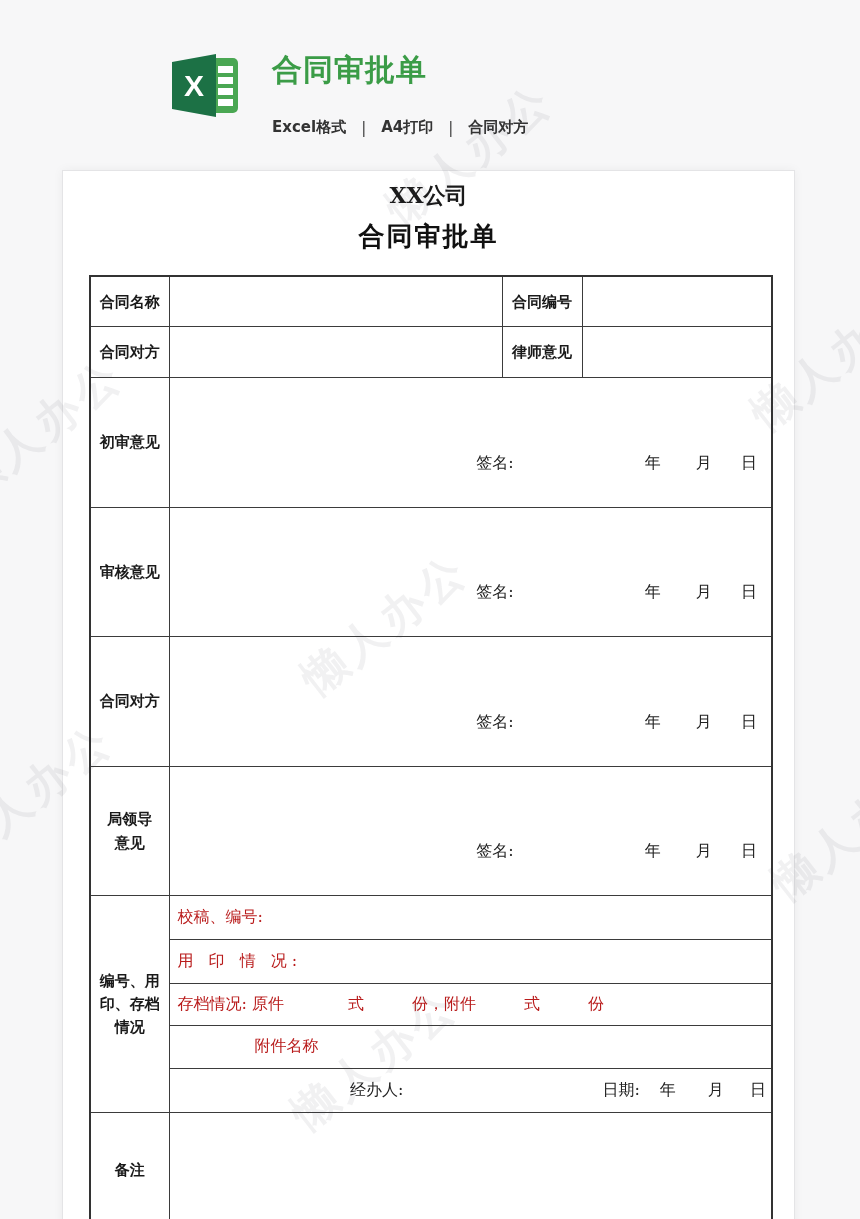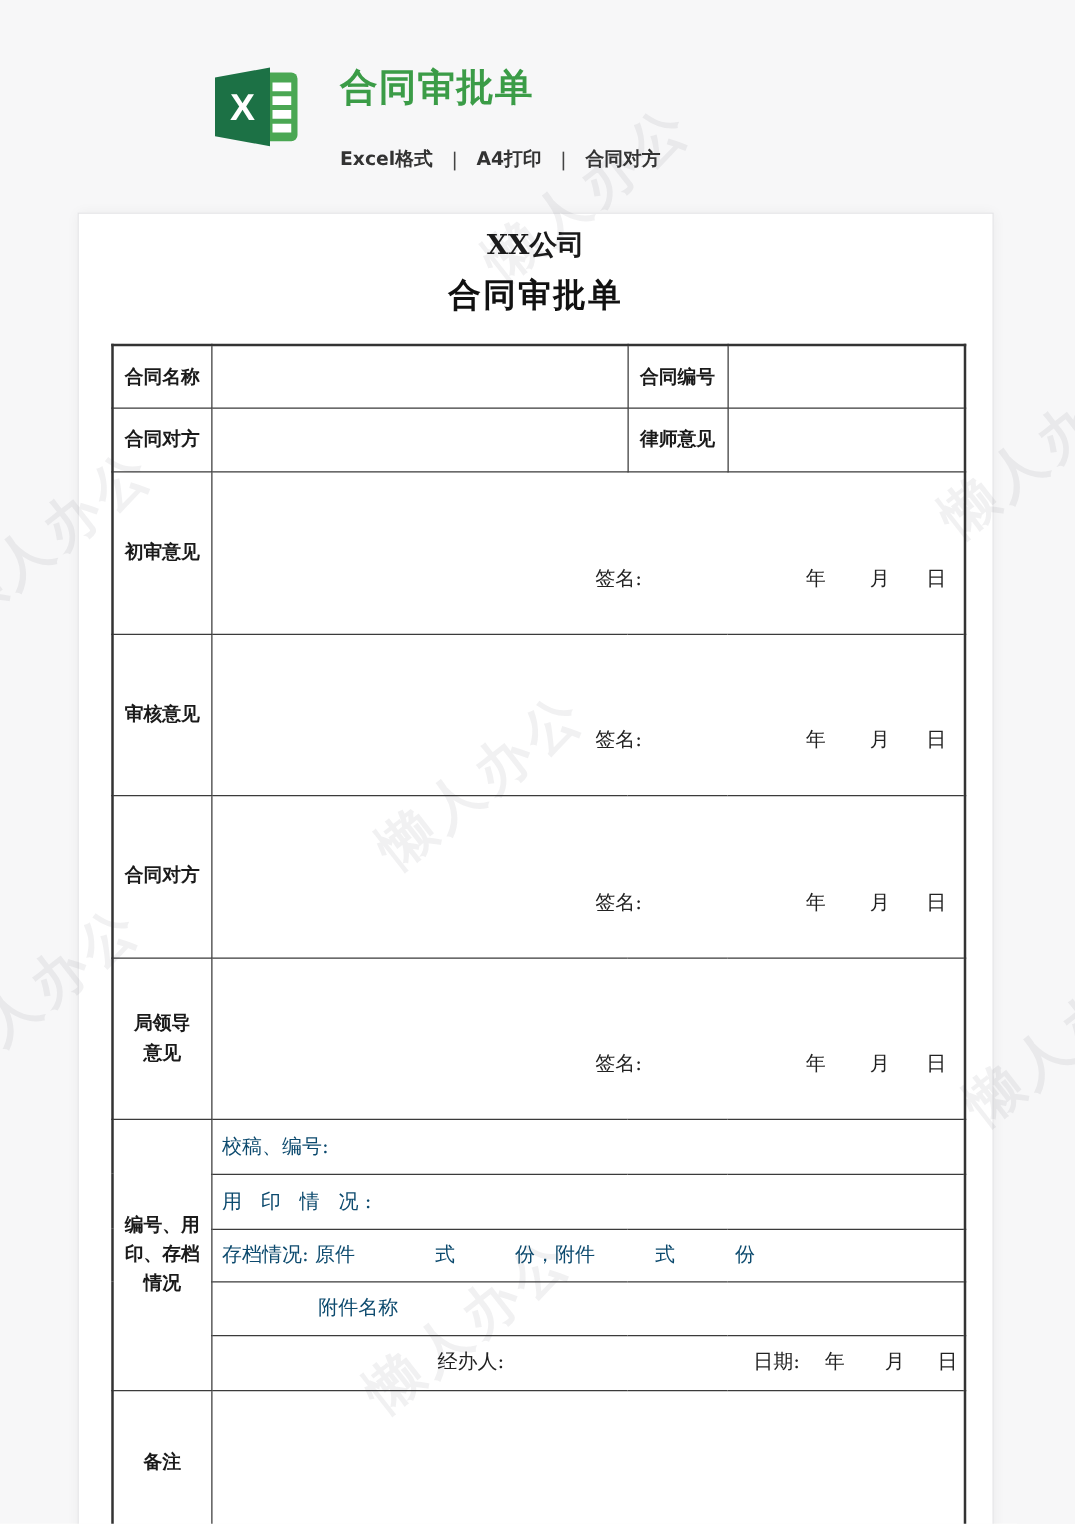--- a/index.html
+++ b/index.html
@@ -55,21 +55,21 @@
   td.cell{position:relative;}
   
   .sign-line{position:absolute;left:0;right:0;bottom:34px;height:20px;
     font-family:"DejaVu Serif","Liberation Serif",serif;font-size:16px;color:#222;}
   .sign-line .sg{position:absolute;left:51%;}
   .sign-line .yy{position:absolute;left:79%;}
   .sign-line .mm{position:absolute;left:87.5%;}
   .sign-line .dd{position:absolute;left:95%;}
   
   td.sub{border-top-width:1px;border-bottom-width:1px;}
-  .sub-text{font-family:"DejaVu Serif","Liberation Serif",serif;font-size:16px;color:#0c4a6e;
+  .sub-text{font-family:"DejaVu Serif","Liberation Serif",serif;font-size:16px;color:#b91c1c;
     padding-left:8px;}
   .sub-text.spaced{letter-spacing:5px;}
   .sub-text.attach{padding-left:85px;}
   .op-line{position:relative;height:100%;
     font-family:"DejaVu Serif","Liberation Serif",serif;font-size:16px;color:#222;}
   .op-line span{position:absolute;top:50%;transform:translateY(-50%);}
   .op-line .op{left:30%;}
   .op-line .dt{left:72%;}
   .op-line .yy{left:81.5%;}
   .op-line .mm{left:89.5%;}

